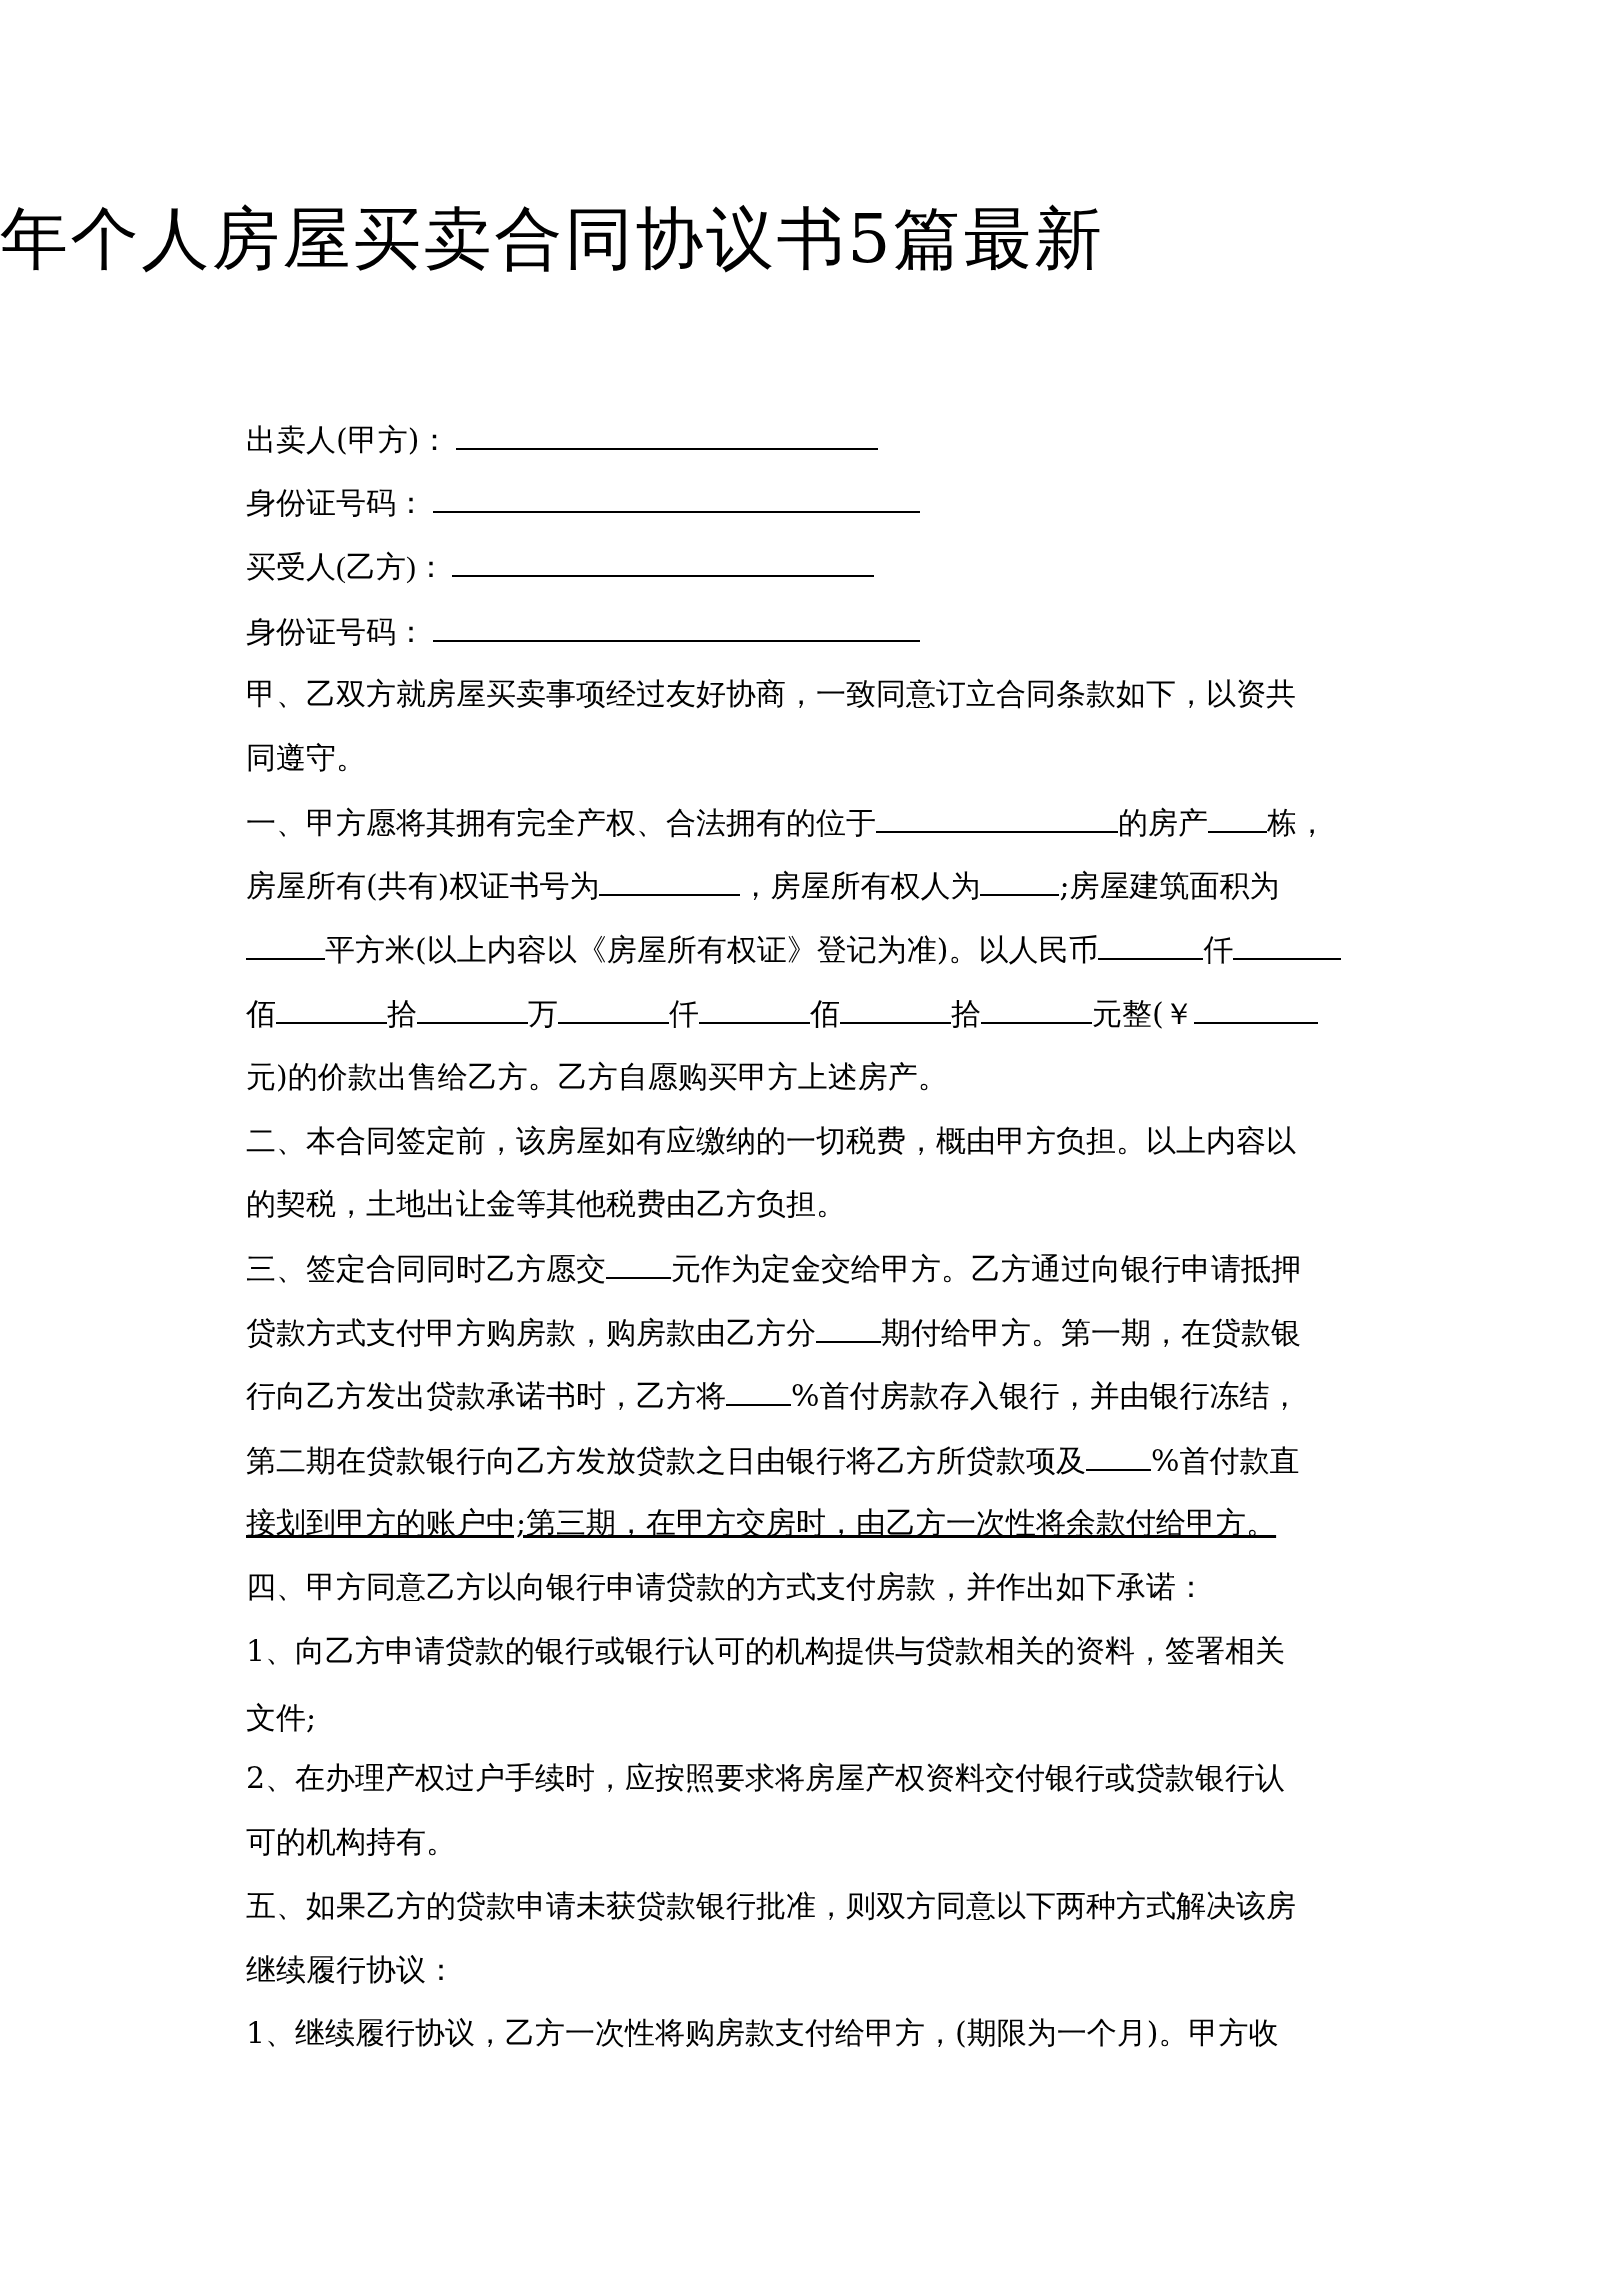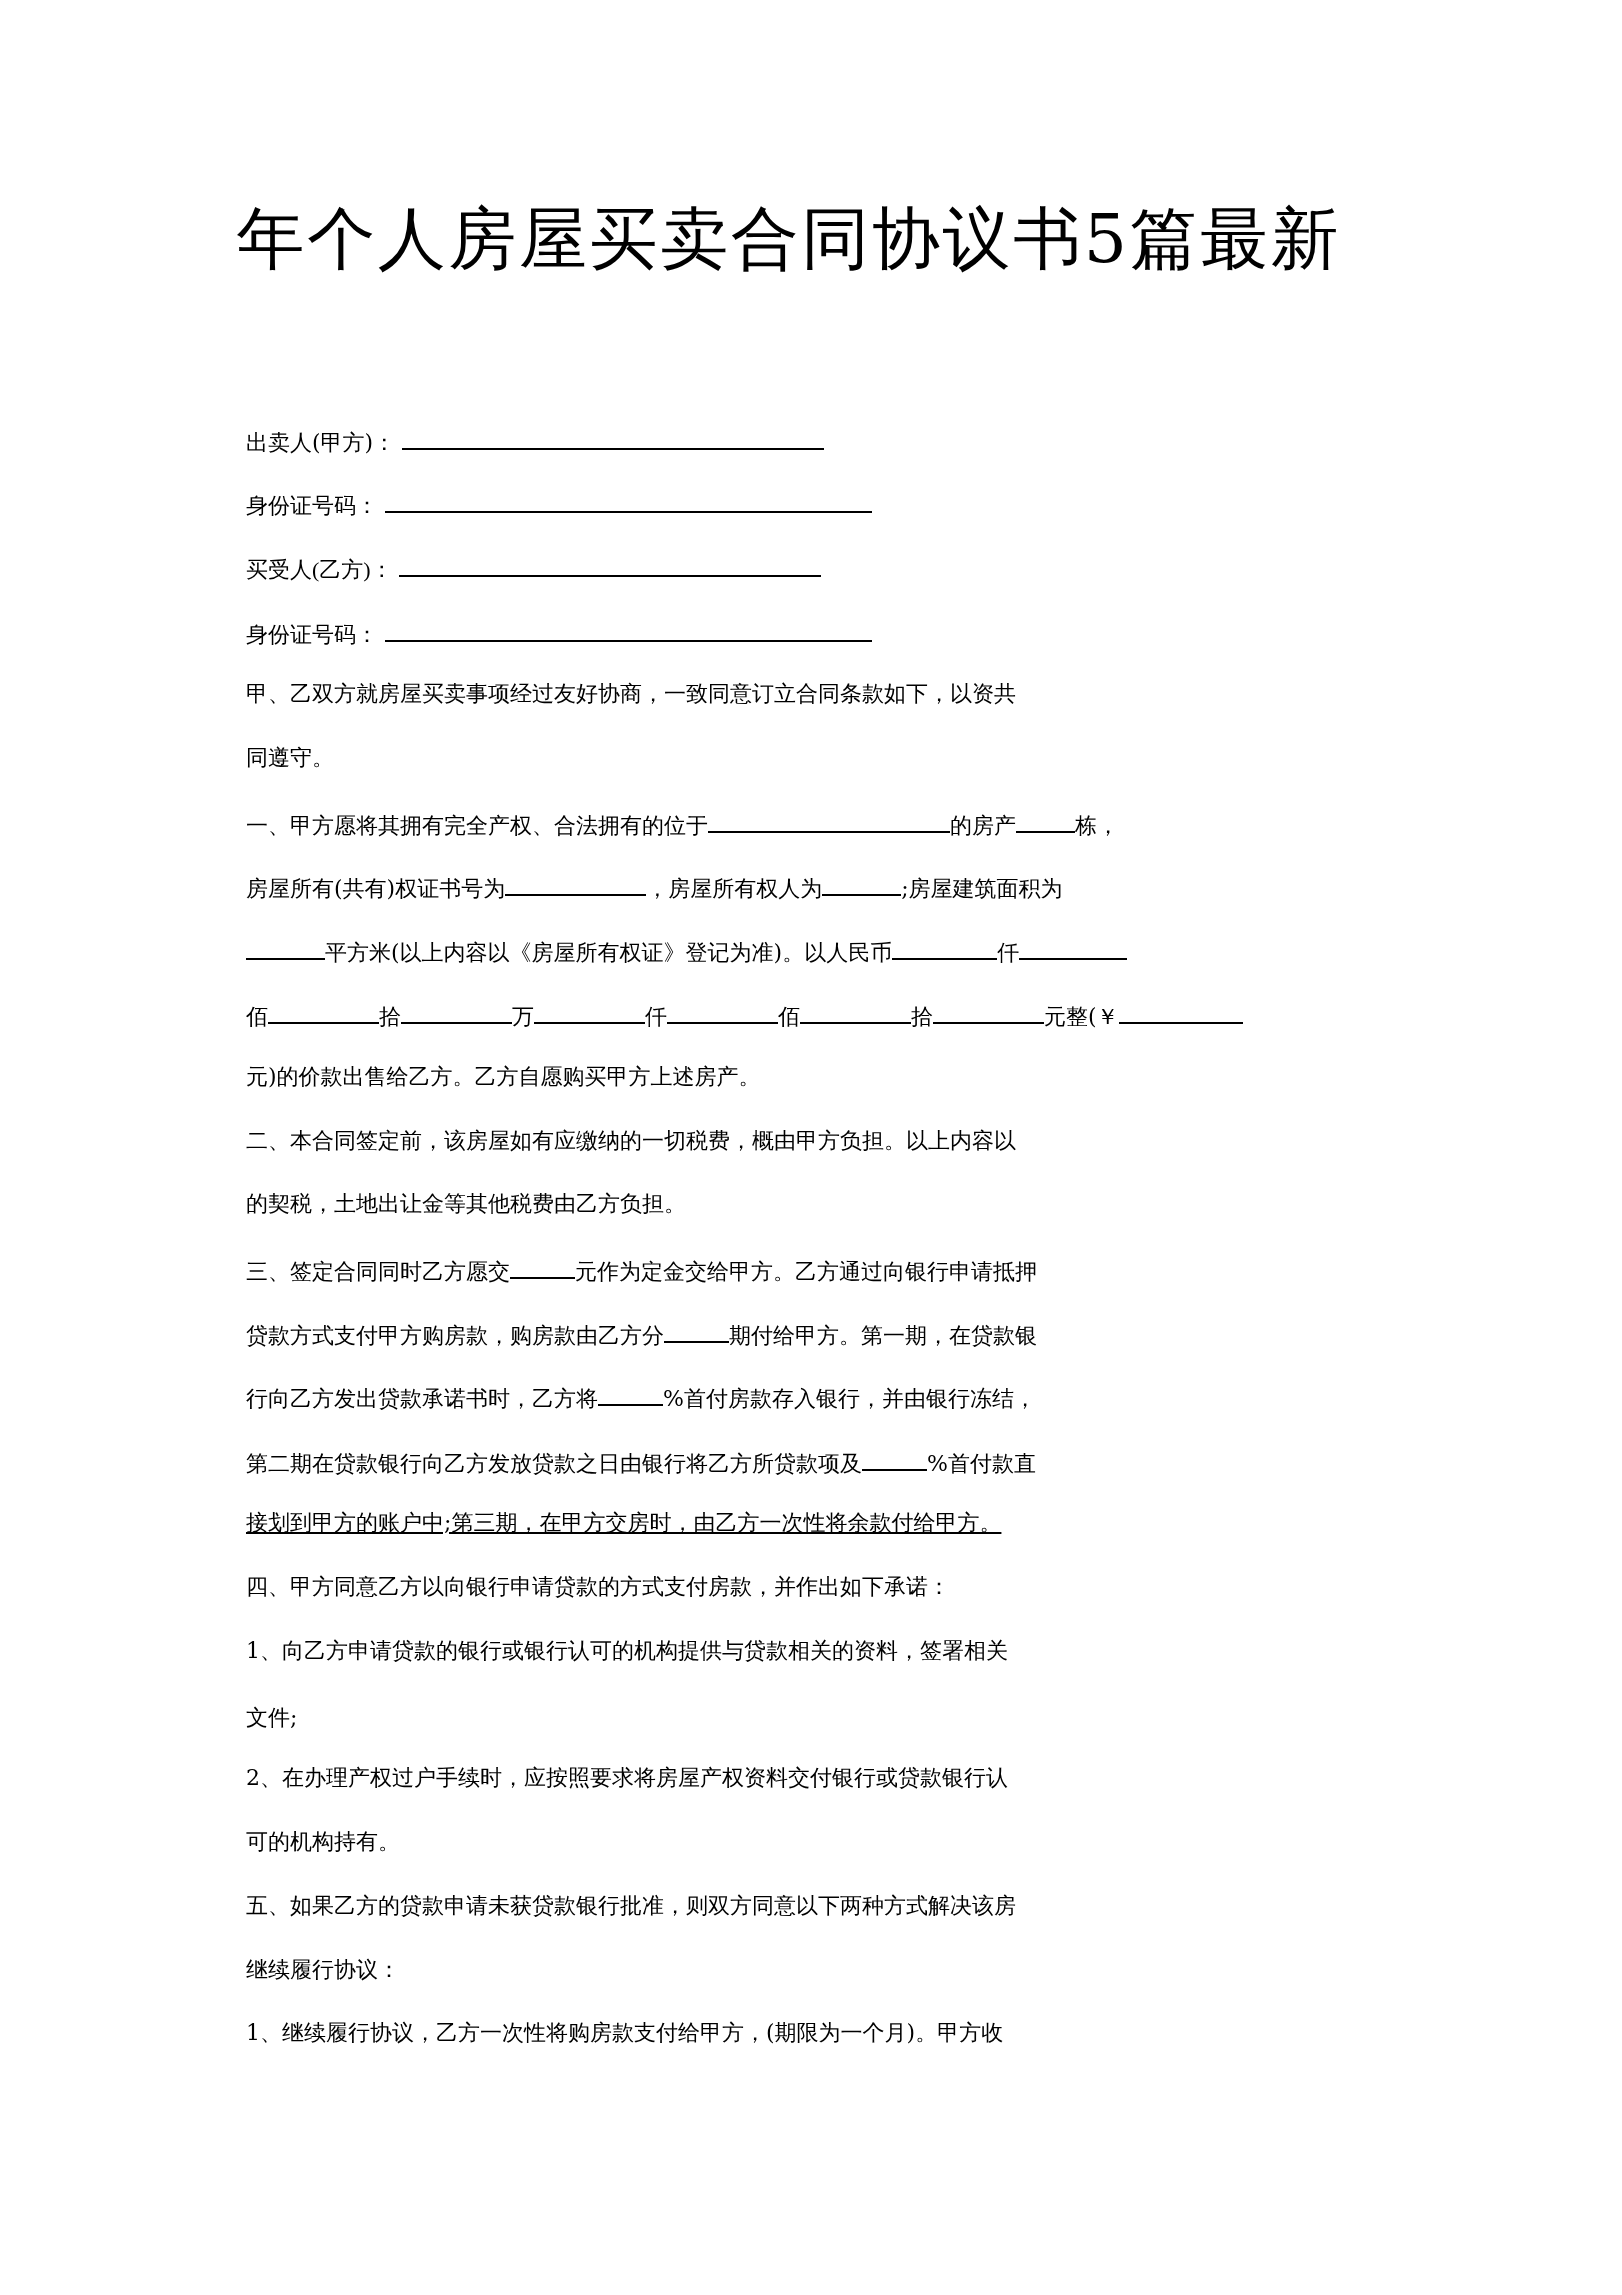--- a/index.html
+++ b/index.html
@@ -1,20 +1,20 @@
 <!DOCTYPE html>
 <html style="font-size:10.5px"><head>
   <meta charset="utf-8">
   <style>
     html, body { margin: 0; padding: 0; background: #ffffff; }
     body { width: 1623px; height: 2295px; position: relative; overflow: hidden;
       font-family: "DejaVu Serif", "Liberation Serif", serif; color: #000; }
-    .title { position: absolute; left: 0; width: 1578px; top: 193px; text-align: center;
+    .title { position: absolute; left: 0; width: 1578px; top: 193px; text-align: left;
       font-size: 68px; letter-spacing: 2.6px; line-height: 92px; font-weight: normal; }
-    .line { position: absolute; left: 246px; font-size: 22px; line-height: 39px; white-space: nowrap; }
+    .line { position: absolute; left: 246px; font-size: 30px; line-height: 39px; white-space: nowrap; }
     .blank { display: inline-block; border-bottom: 2px solid #000; height: 29px; vertical-align: baseline; }
   </style>
 </head>
 <body>
 
 <div class="title">年个人房屋买卖合同协议书5篇最新</div>
 
 <div class="line" style="top:419px;">
   <span>出卖人(甲方)：</span><span class="blank" style="width:422px;margin-left:6.5px;"></span>
 </div>

